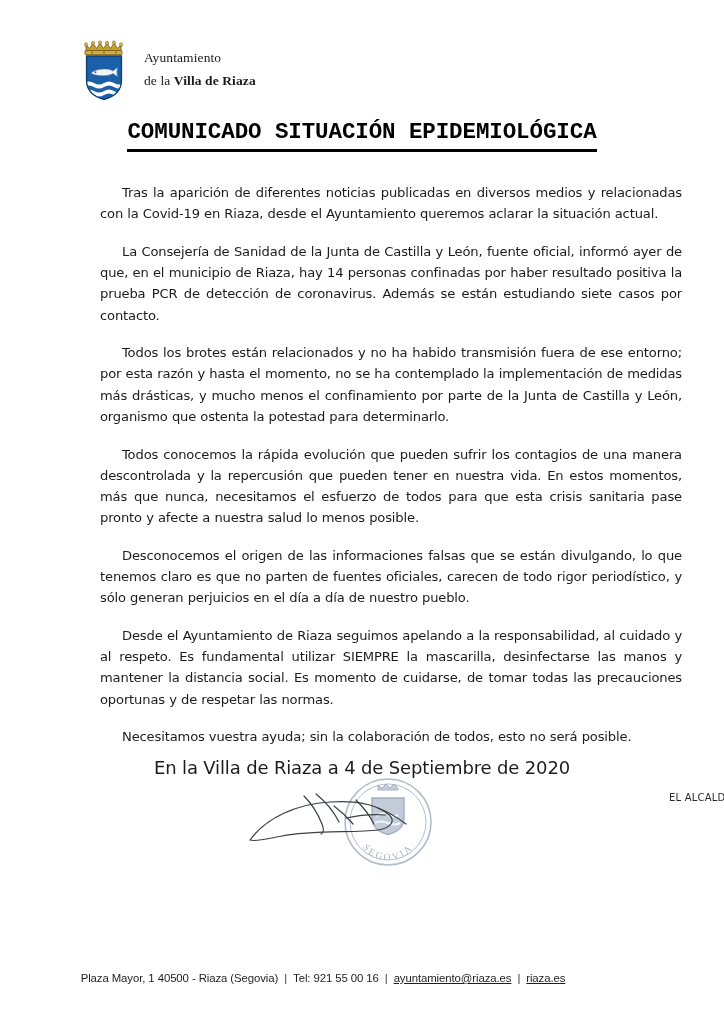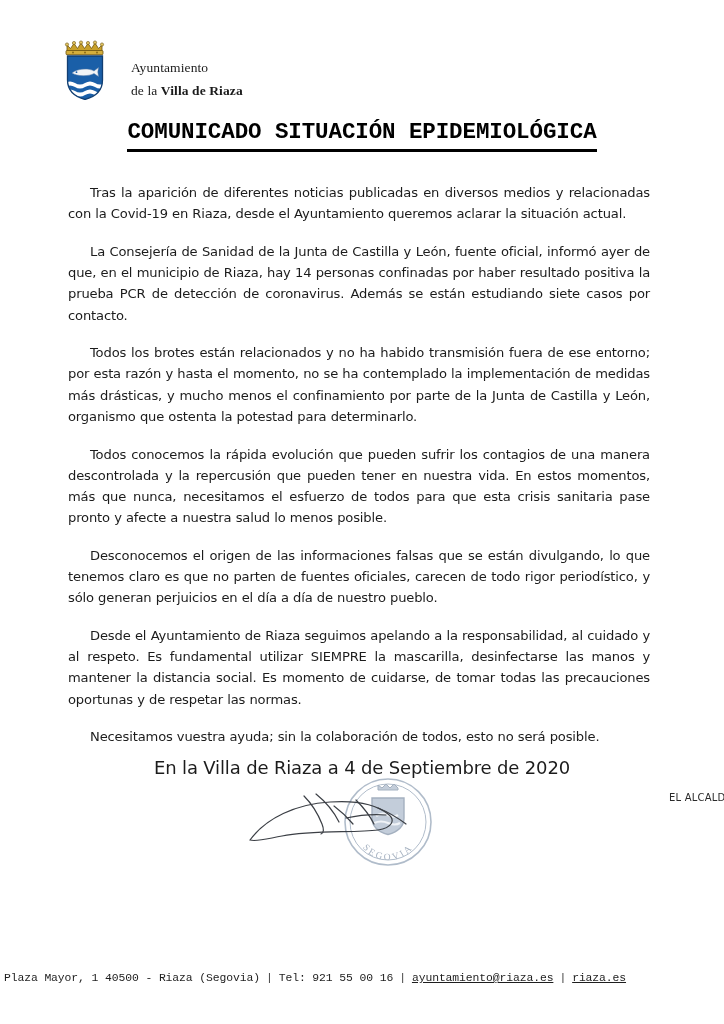--- a/index.html
+++ b/index.html
@@ -12,25 +12,25 @@
     height: 1024px;
     position: relative;
     overflow: hidden;
     font-family: "Liberation Sans", sans-serif;
     color: #000000;
   }
 
   
   .letterhead {
     position: absolute;
-    left: 59px;
+    left: 78px;
     top: 38px;
     display: flex;
-    align-items: flex-end;
-    gap: 20px;
+    align-items: center;
+    gap: 14px;
   }
   .crest {
     width: 52px;
     height: 62px;
     display: block;
   }
   .letterhead-text {
     font-family: "Liberation Serif", serif;
     font-size: 13.5px;
     line-height: 1.42;
@@ -55,21 +55,21 @@
     color: #000;
   }
   .doc-title span {
     border-bottom: 3px solid #000;
     padding-bottom: 4px;
   }
 
   
   .body-copy {
     position: absolute;
-    left: 68px;
+    left: 100px;
     top: 182px;
     width: 582px;
   }
   .body-copy p {
     margin: 0 0 16.5px 0;
     font-family: "DejaVu Sans", sans-serif;
     font-size: 13.1px;
     line-height: 21.2px;
     text-align: justify;
     text-indent: 22px;
@@ -138,25 +138,25 @@
     text-align: center;
     font-family: "DejaVu Sans", sans-serif;
     font-size: 13.3px;
     color: #1c1c1c;
     letter-spacing: -0.1px;
   }
 
   
   .footer {
     position: absolute;
-    left: 1px;
+    left: 9px;
     top: 972px;
     width: 628px;
     text-align: center;
-    font-family: Liberation Mono, monospace;
+    font-family: Liberation Sans, sans-serif;
     font-size: 11.4px;
     color: #1e1e1e;
     letter-spacing: -0.1px;
   }
   .footer .sep { padding: 0 6px; color: #3a3a3a; }
   .footer .lnk {
     text-decoration: underline;
     color: #1e1e1e;
   }
 </style>

